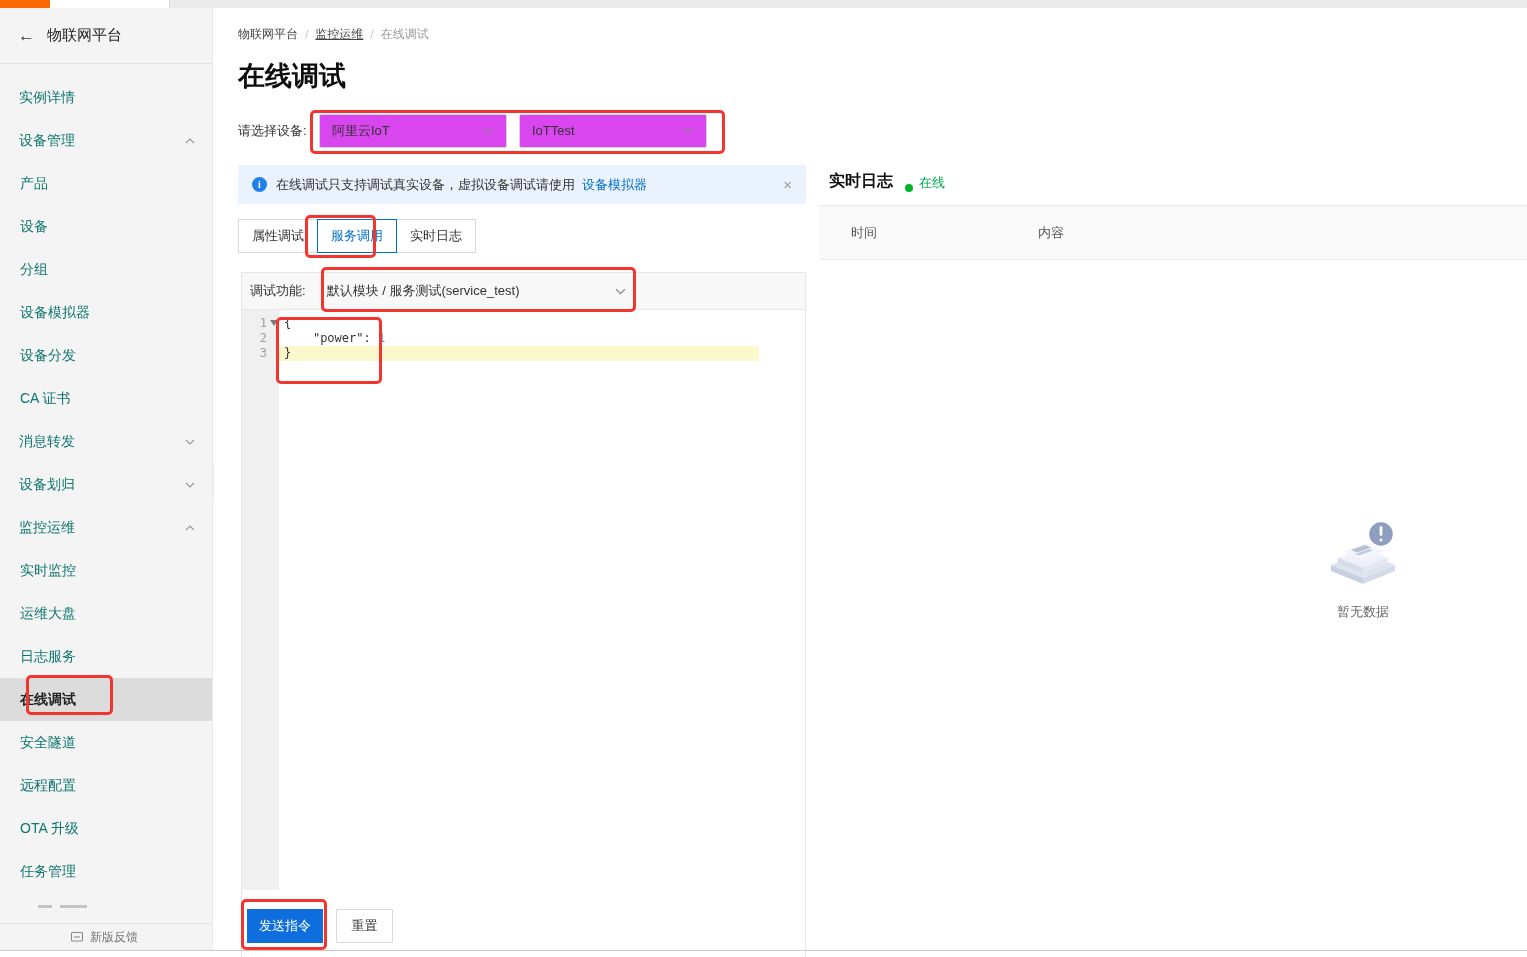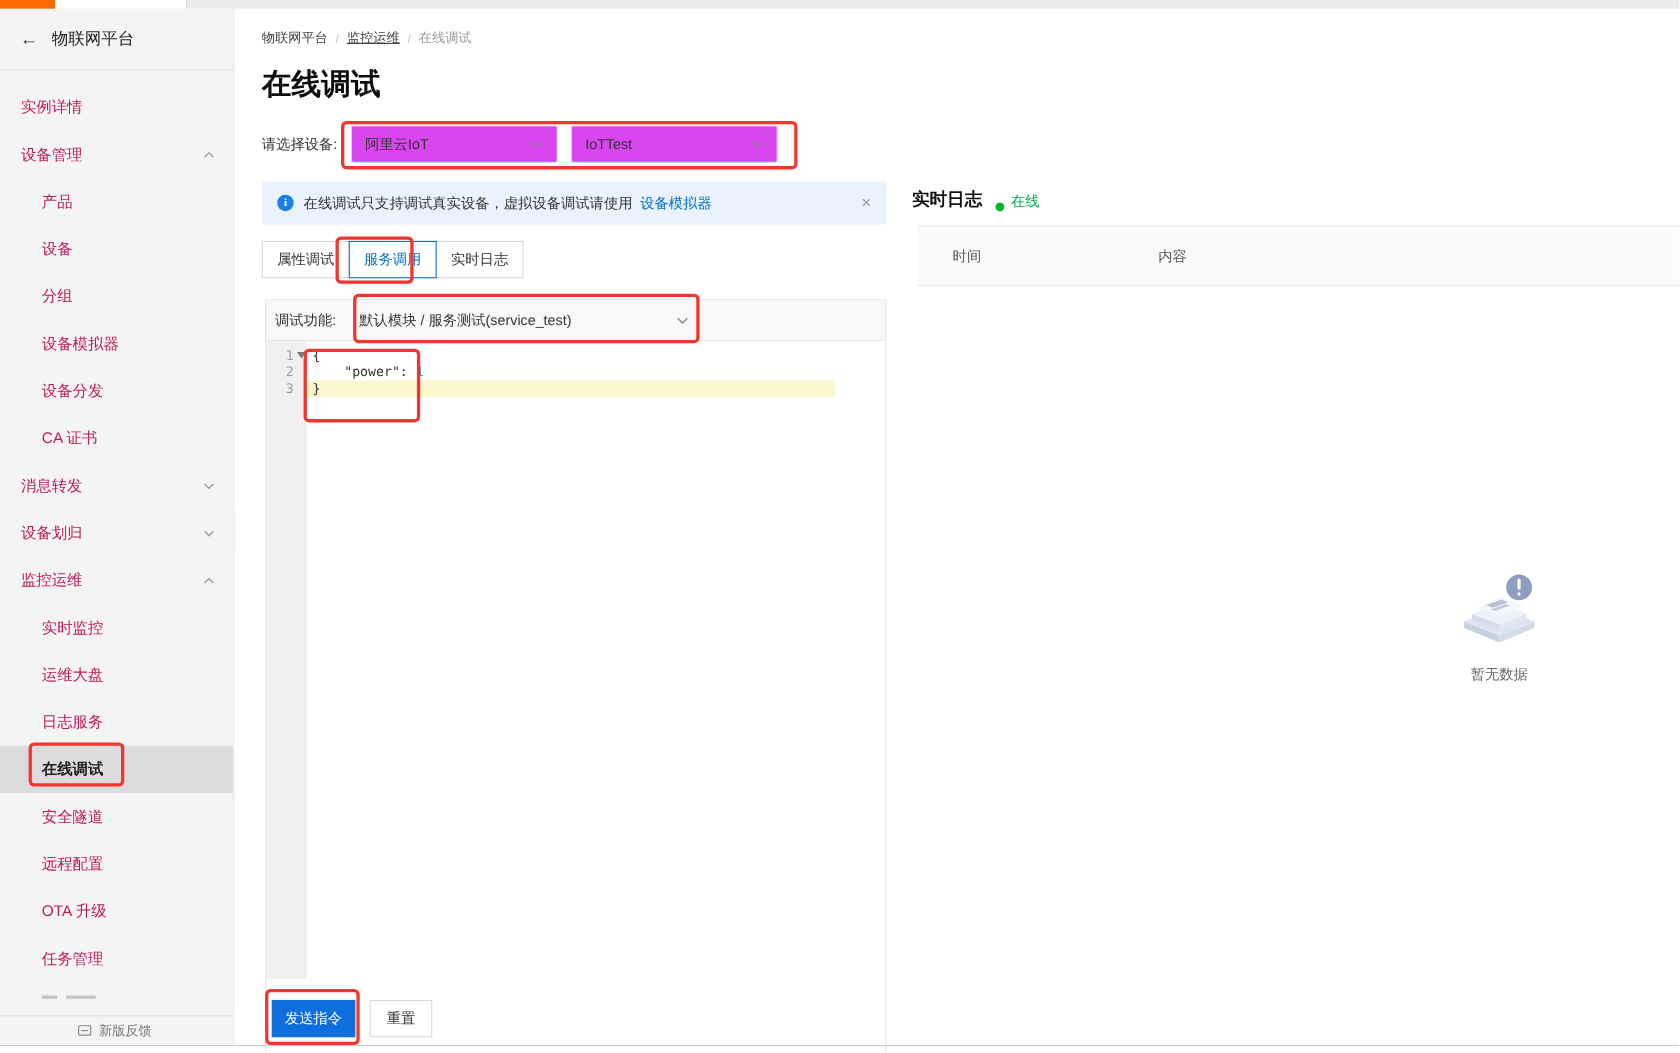--- a/index.html
+++ b/index.html
@@ -12,22 +12,22 @@
   
   .topstrip { position:absolute; left:0; top:0; right:0; height:8px; background:#ebebeb; }
   .topstrip-orange { position:absolute; left:0; top:0; width:50px; height:8px; background:#ff6a00; }
   .topstrip-white { position:absolute; left:50px; top:0; width:120px; height:8px; background:#fff; border-right:1px solid #d9d9d9; }
 
   
   .sidebar { position:absolute; left:0; top:8px; width:213px; height:942px; background:#f4f4f4; border-right:1px solid #ececec; }
   .sidebar-header { height:56px; display:flex; align-items:center; gap:12px; padding:0 18px; border-bottom:1px solid #e2e2e2; font-size:15px; color:#222; cursor:pointer; }
   .back-arrow { font-size:17px; color:#333; line-height:1; }
   .side-items { position:absolute; top:57px; left:0; right:0; bottom:27px; overflow:hidden; padding-top:11px; }
-  .side-item { height:43px; display:flex; align-items:center; justify-content:space-between; padding:0 16px 0 19px; font-size:14px; color:#be185d; cursor:pointer; }
-  .side-item.indent { padding-left:38px; }
+  .side-item { height:43px; display:flex; align-items:center; justify-content:space-between; padding:0 16px 0 19px; font-size:14px; color:#0f766e; cursor:pointer; }
+  .side-item.indent { padding-left:20px; }
   .side-item.selected { background:#dcdcdc; font-weight:bold; color:#222; }
   .side-item .chev { display:flex; align-items:center; }
   .side-item-truncated {
     height:43px;
     background-image:linear-gradient(#c4c4c4,#c4c4c4),linear-gradient(#c4c4c4,#c4c4c4);
     background-size:14px 3px,27px 3px;
     background-position:38px 12px,60px 12px;
     background-repeat:no-repeat;
   }
   .sidebar-footer { position:absolute; left:0; right:0; bottom:0; height:27px; background:#f4f4f4; border-top:1px solid #e2e2e2; display:flex; align-items:center; gap:6px; padding-left:70px; font-size:12px; color:#777; cursor:pointer; }
@@ -74,21 +74,21 @@
   .tok-num { color:#2aa0a0; }
 
   .btn-primary { position:absolute; left:33px; top:901px; width:76px; height:34px; background:#0f6ede; color:#fff; border:none; font-size:13px; cursor:pointer; font-family:inherit; }
   .btn-reset { position:absolute; left:122px; top:901px; width:57px; height:34px; background:#fff; color:#333; border:1px solid #d9d9d9; border-radius:1px; font-size:13px; cursor:pointer; font-family:inherit; }
 
   
   .log-title-row { position:absolute; left:615px; top:163px; display:flex; align-items:flex-end; }
   .log-title { font-size:16px; font-weight:bold; color:#111; }
   .status-dot { width:8px; height:8px; border-radius:50%; background:#00b42a; margin-left:12px; }
   .status-text { font-size:13px; color:#00a854; margin-left:6px; }
-  .log-header { position:absolute; left:620px; top:197px; right:0; height:55px; background:#fafafa; border-top:1px solid #eaeaea; border-bottom:1px solid #eaeaea; display:flex; align-items:center; padding-left:32px; font-size:13px; color:#555; }
+  .log-header { position:absolute; left:605px; top:197px; right:0; height:55px; background:#fafafa; border-top:1px solid #eaeaea; border-bottom:1px solid #eaeaea; display:flex; align-items:center; padding-left:32px; font-size:13px; color:#555; }
   .col-time { width:187px; }
   .empty-state { position:absolute; left:1064px; top:505px; width:170px; text-align:center; }
   .empty-text { margin-top:12px; font-size:13px; color:#666; }
 
   .page-bottom-line { position:absolute; left:0; top:950px; width:100%; height:1px; background:#c9c9c9; }
 
   
   .anno { position:absolute; border:3px solid #f2352e; border-radius:5px; pointer-events:none; z-index:50; }
   .anno-selects { left:310px; top:110px; width:415px; height:44px; }
   .anno-tab { left:305px; top:215px; width:71px; height:43px; }

